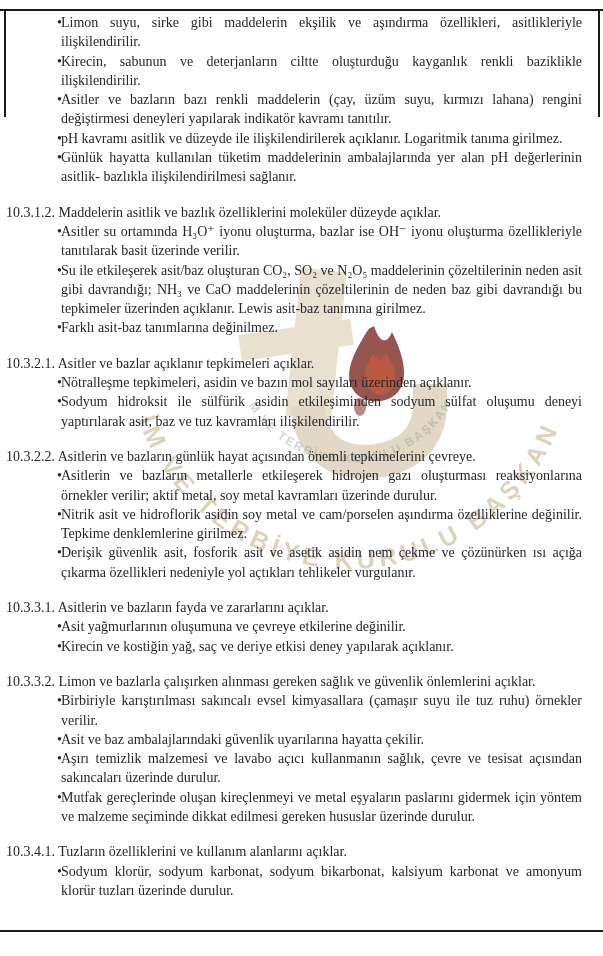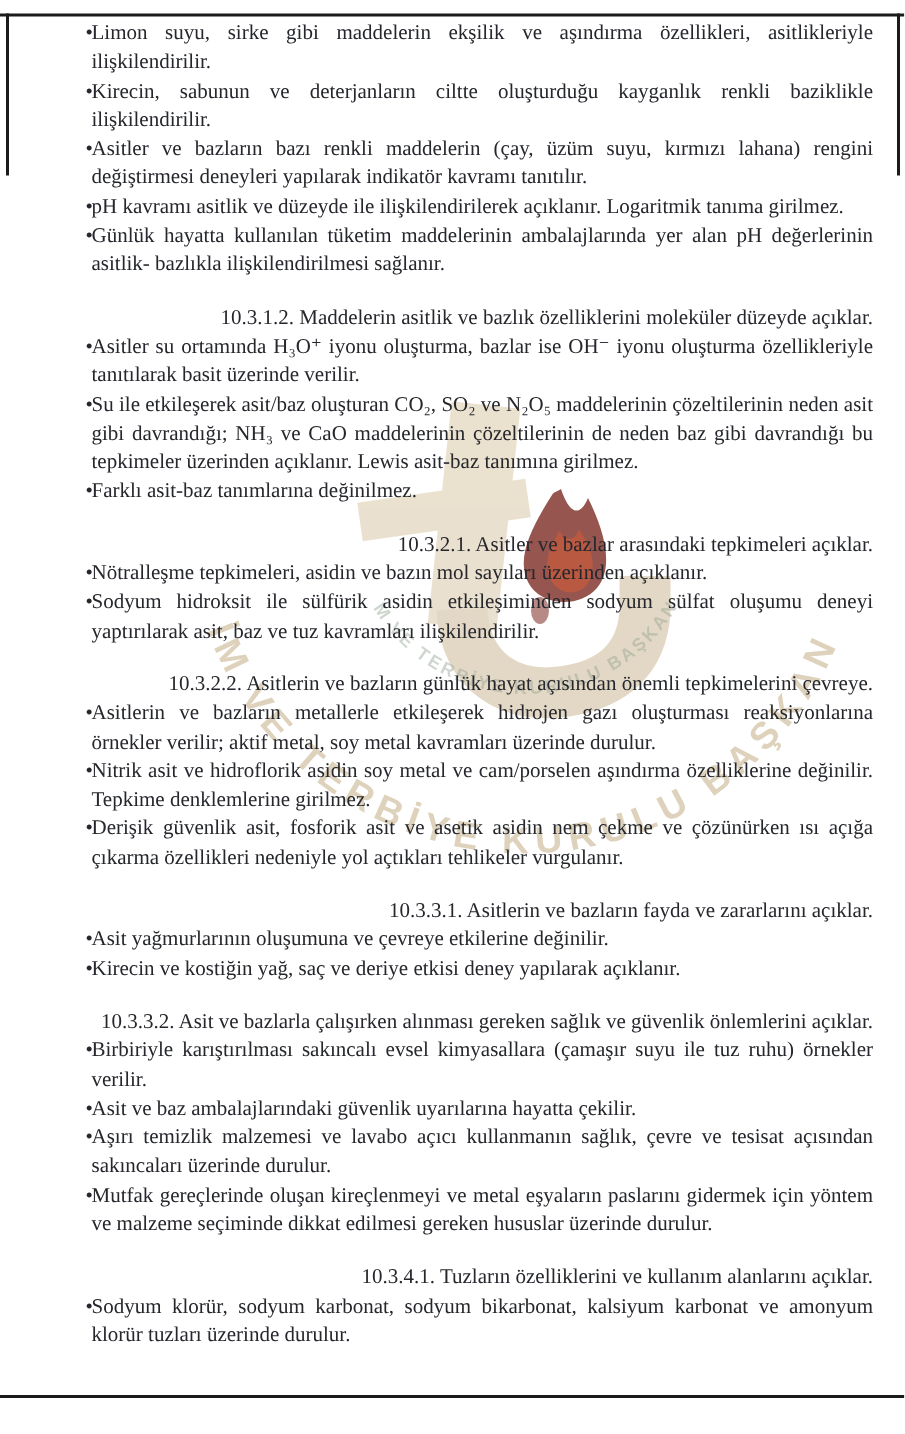--- a/index.html
+++ b/index.html
@@ -31,21 +31,21 @@
   #content {
     position: absolute; left: 0; top: 13px; width: 603px;
     box-sizing: border-box; padding: 0 21px 0 6px;
     font-size: 14px; line-height: 19.3px;
     z-index: 1;
   }
   .sec + .sec { margin-top: 16px; }
   .heading {
     margin: 0; padding: 0;
     font-size: 14px; font-weight: normal;
-    white-space: nowrap; text-align: right;
+    white-space: nowrap; text-align: left;
   }
   ul.bullets { margin: 0; padding: 0; list-style: none; }
   li.bullet { position: relative; margin: 0; padding: 0; }
   li.bullet .marker {
     position: absolute; left: 51px; top: 0;
     font-size: 14px;
   }
   li.bullet .btext {
     display: block; margin-left: 55px;
     text-align: justify;
@@ -140,21 +140,21 @@
   </li>
 
   <li class="bullet">
     <span class="marker">•</span>
     <span class="btext">Farklı asit-baz tanımlarına değinilmez.</span>
   </li>
 </ul>
   </section>
 
   <section class="sec">
-    <h2 class="heading">10.3.2.1. Asitler ve bazlar arasındaki tepkimeleri açıklar.</h2>
+    <h2 class="heading">10.3.2.1. Asitler ve bazlar açıklanır tepkimeleri açıklar.</h2>
     <ul class="bullets">
   <li class="bullet">
     <span class="marker">•</span>
     <span class="btext">Nötralleşme tepkimeleri, asidin ve bazın mol sayıları üzerinden açıklanır.</span>
   </li>
 
   <li class="bullet">
     <span class="marker">•</span>
     <span class="btext">Sodyum hidroksit ile sülfürik asidin etkileşiminden sodyum sülfat oluşumu deneyi yaptırılarak asit, baz ve tuz kavramları ilişkilendirilir.</span>
   </li>
@@ -190,21 +190,21 @@
   </li>
 
   <li class="bullet">
     <span class="marker">•</span>
     <span class="btext">Kirecin ve kostiğin yağ, saç ve deriye etkisi deney yapılarak açıklanır.</span>
   </li>
 </ul>
   </section>
 
   <section class="sec">
-    <h2 class="heading">10.3.3.2. Asit ve bazlarla çalışırken alınması gereken sağlık ve güvenlik önlemlerini açıklar.</h2>
+    <h2 class="heading">10.3.3.2. Limon ve bazlarla çalışırken alınması gereken sağlık ve güvenlik önlemlerini açıklar.</h2>
     <ul class="bullets">
   <li class="bullet">
     <span class="marker">•</span>
     <span class="btext">Birbiriyle karıştırılması sakıncalı evsel kimyasallara (çamaşır suyu ile tuz ruhu) örnekler verilir.</span>
   </li>
 
   <li class="bullet">
     <span class="marker">•</span>
     <span class="btext">Asit ve baz ambalajlarındaki güvenlik uyarılarına hayatta çekilir.</span>
   </li>

